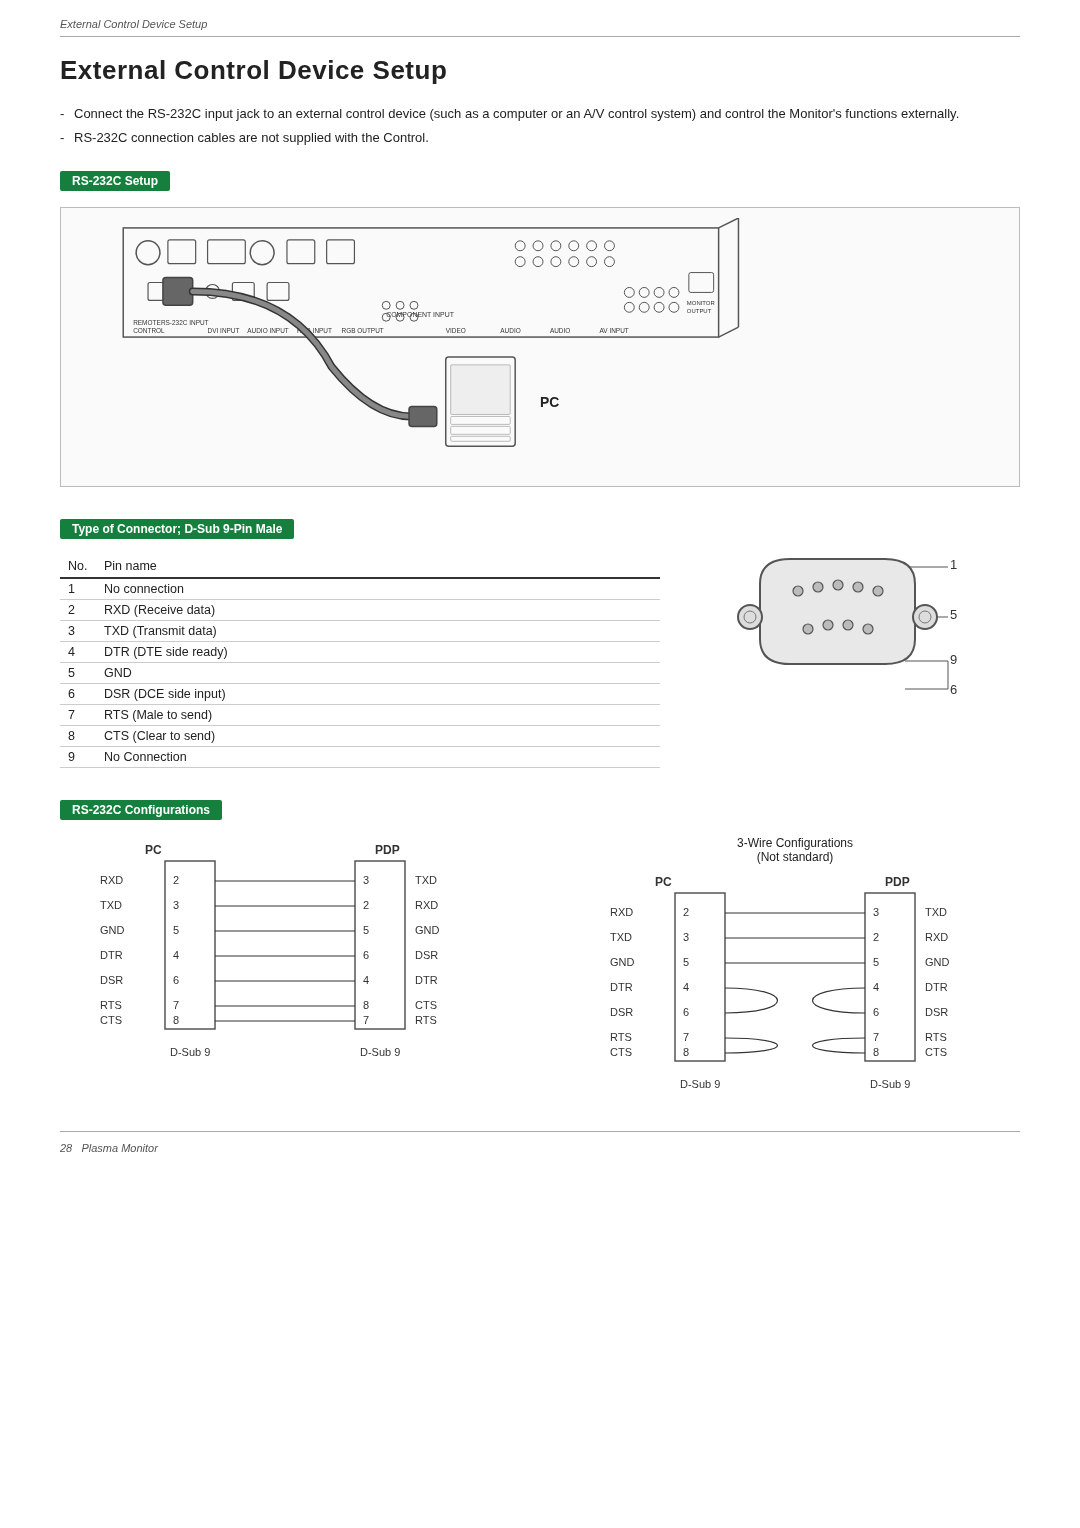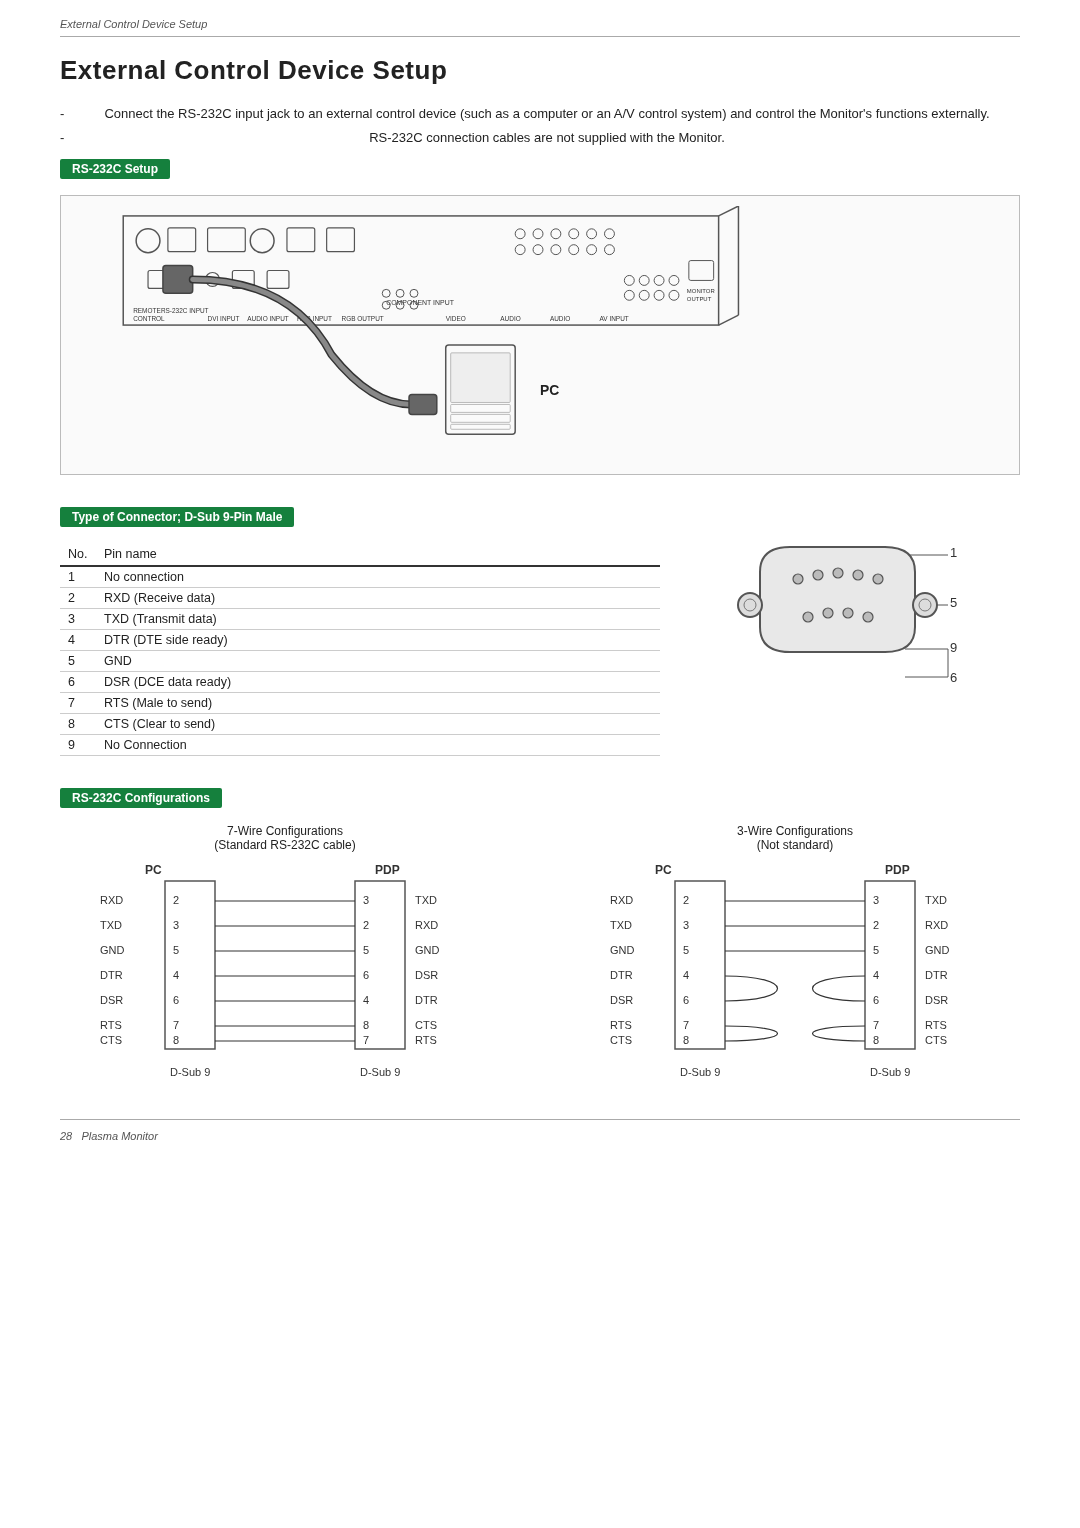--- a/index.html
+++ b/index.html
@@ -24,24 +24,23 @@
 
     .page-title {
       font-size: 26px;
       font-weight: 900;
       font-family: Arial Black, Arial, sans-serif;
       margin-bottom: 18px;
       letter-spacing: 0.5px;
     }
 
     .intro-list {
-      margin-bottom: 12px;
+      margin-bottom: 24px;
       padding-left: 0;
       list-style: none;
-      text-align: center;
     }
     .intro-list li {
       margin-bottom: 4px;
       padding-left: 14px;
       position: relative;
       font-size: 13px;
       line-height: 1.5;
     }
     .intro-list li::before {
       content: '-';
@@ -149,21 +148,21 @@
 <div class="page-header">
   <span>External Control Device Setup</span>
 </div>
 
 
 <h1 class="page-title">External Control Device Setup</h1>
 
 
 <ul class="intro-list">
   <li>Connect the RS-232C input jack to an external control device (such as a computer or an A/V control system) and control the Monitor's functions externally.</li>
-  <li>RS-232C connection cables are not supplied with the Monitor.</li>
+  <li>RS-232C connection cables are not supplied with the Control.</li>
 </ul>
 
 
 <div class="section-label">RS-232C Setup</div>
 
 
 <div class="setup-diagram">
   <svg width="100%" height="100%" viewBox="0 0 900 260">
 
     <rect x="30" y="10" width="600" height="110" fill="none" stroke="#555" stroke-width="1.5"></rect>
@@ -277,21 +276,21 @@
           <tr>
             <td>4</td>
             <td>DTR (DTE side ready)</td>
           </tr>
           <tr>
             <td>5</td>
             <td>GND</td>
           </tr>
           <tr>
             <td>6</td>
-            <td>DSR (DCE data ready)</td>
+            <td>DSR (DCE side input)</td>
           </tr>
           <tr>
             <td>7</td>
             <td>RTS (Male to send)</td>
           </tr>
           <tr>
             <td>8</td>
             <td>CTS (Clear to send)</td>
           </tr>
           <tr>
@@ -338,24 +337,20 @@
     </svg>
   </div>
 </div>
 
 
 <div class="section-label">RS-232C Configurations</div>
 
 <div class="wire-configs">
 
   <div class="wire-config">
-    <div class="wire-title">
-      <span>7-Wire Configurations</span><br>
-      <span>(Standard RS-232C cable)</span>
-    </div>
     <svg width="100%" height="230" viewBox="0 0 400 230">
 
       <text x="60" y="18" font-size="12" fill="#333" font-family="Arial" font-weight="bold">PC</text>
       <text x="290" y="18" font-size="12" fill="#333" font-family="Arial" font-weight="bold">PDP</text>
 
       <rect x="80" y="25" width="50" height="168" fill="none" stroke="#555" stroke-width="1.5"></rect>
 
       <rect x="270" y="25" width="50" height="168" fill="none" stroke="#555" stroke-width="1.5"></rect>
 
       <text x="15" y="48" font-size="11" fill="#333" font-family="Arial">RXD</text>

